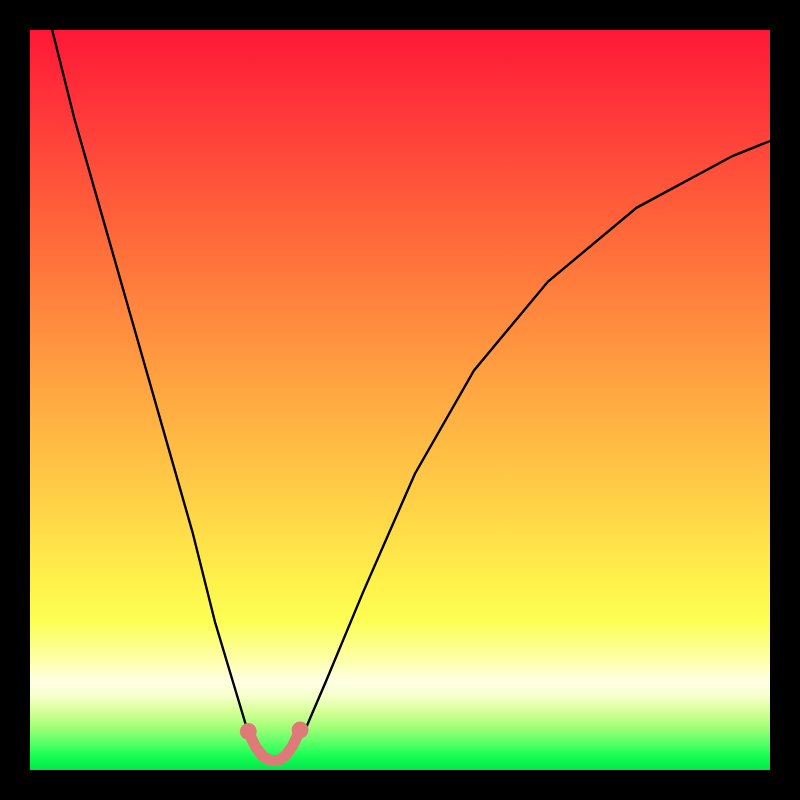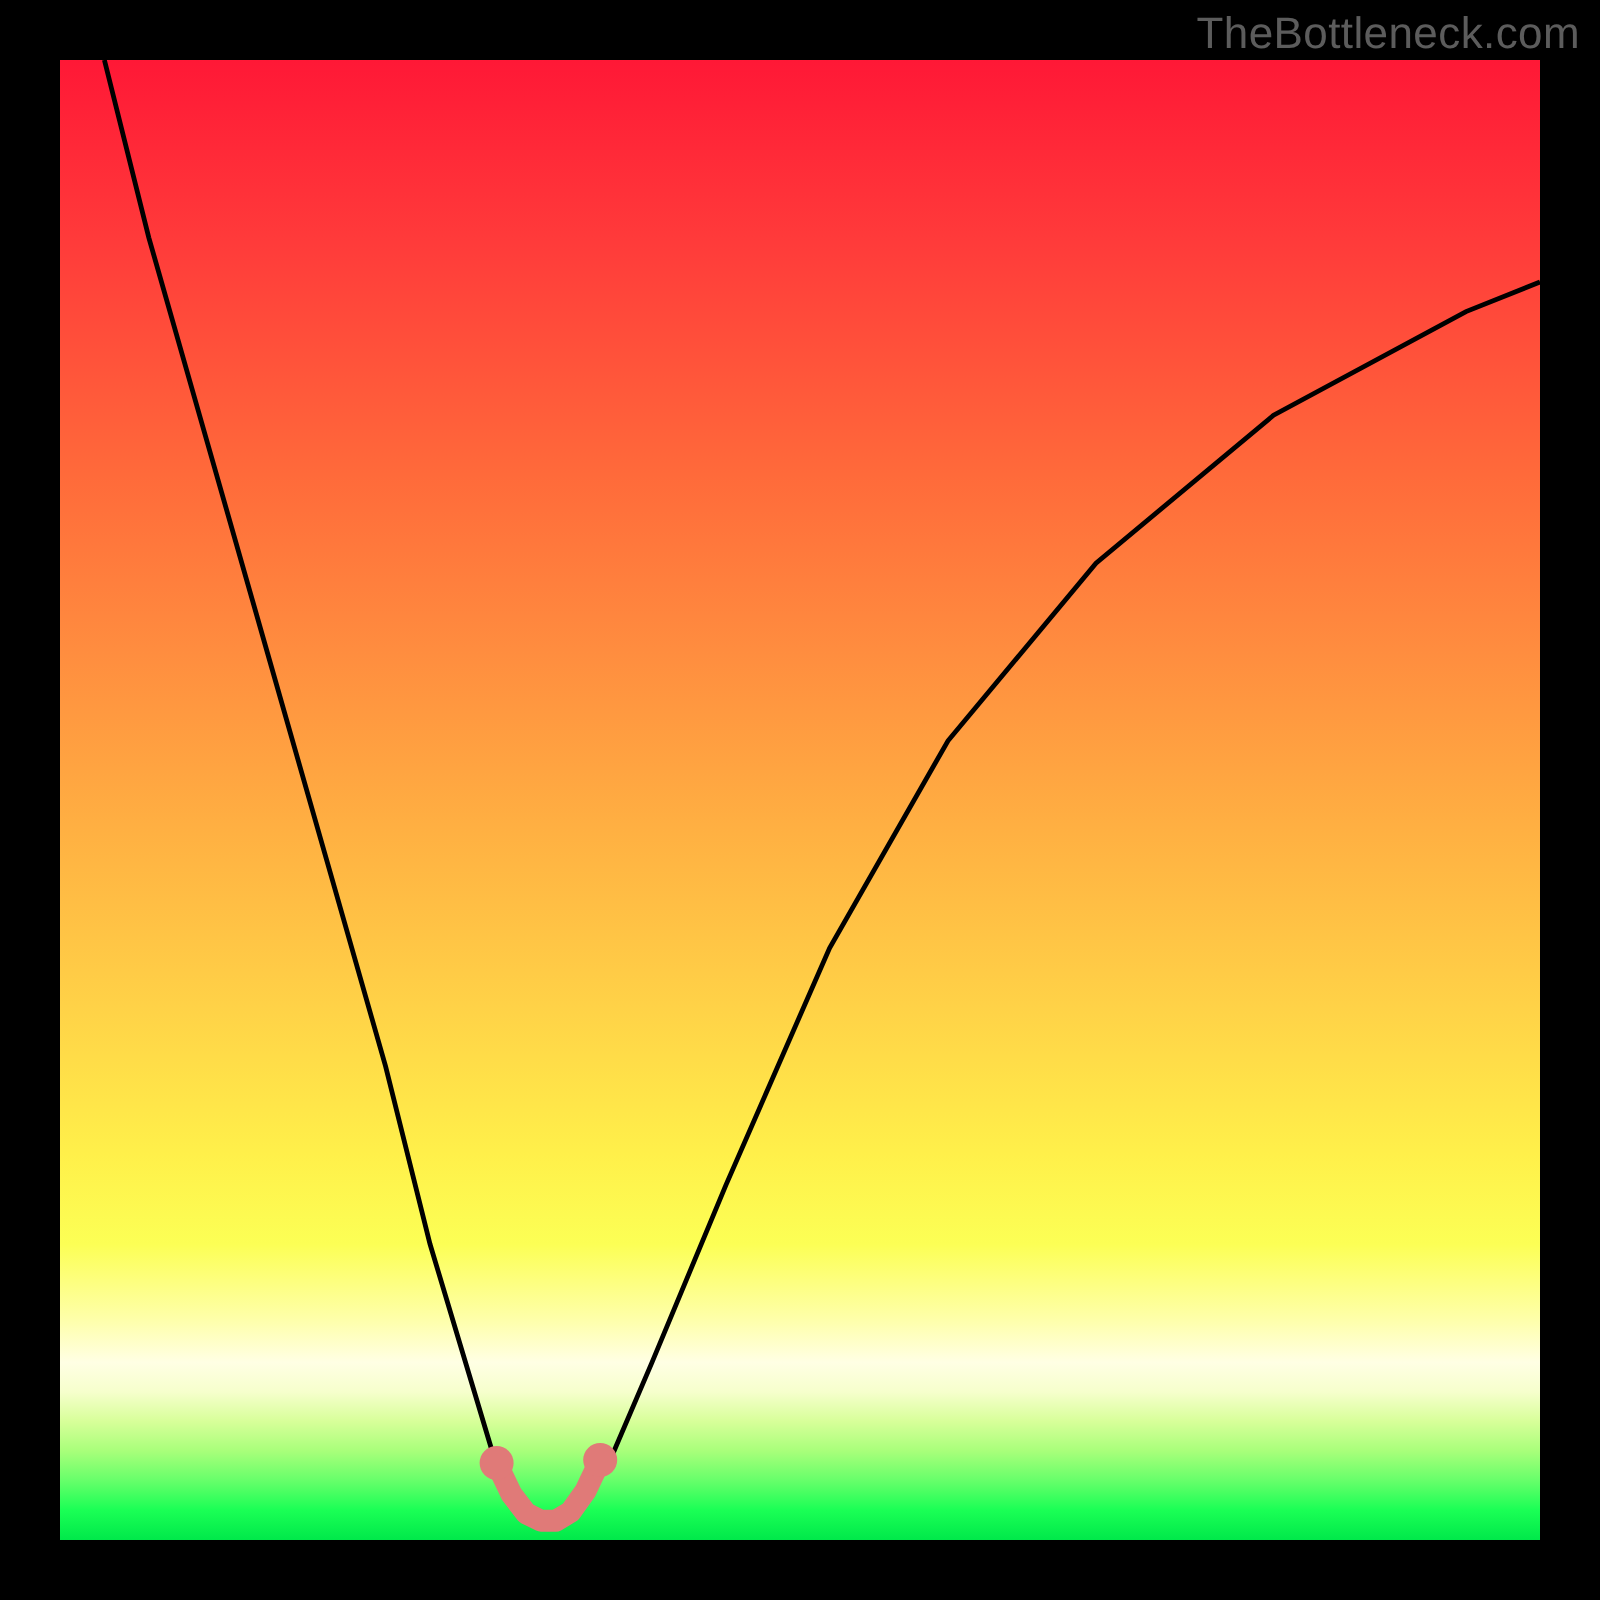--- a/index.html
+++ b/index.html
@@ -72,14 +72,13 @@
 
   <svg class="curve" viewBox="0 0 740 740">
     <path id="curve-path" fill="none" stroke="#000" stroke-width="2.4" d="M22.20 0.00 L44.40 88.80 L74.00 192.40 L103.60 296.00 L133.20 399.60 L162.80 503.20 L185.00 592.00 L207.20 666.00 L218.30 703.00 L229.40 725.20 L236.80 732.60 L244.20 732.60 L251.60 732.60 L259.00 725.20 L273.80 703.00 L296.00 651.20 L333.00 562.40 L384.80 444.00 L444.00 340.40 L518.00 251.60 L606.80 177.60 L703.00 125.80 L740.00 111.00"></path>
     <path id="marker-stroke" fill="none" stroke="#e07a78" stroke-width="11" stroke-linecap="round" stroke-linejoin="round" d="M218.30 701.52 L225.70 717.06 L233.10 726.68 L240.50 730.38 L247.90 730.38 L255.30 725.94 L262.70 715.58 L270.10 700.04"></path>
     <g id="marker-dots">
         <circle cx="218.30" cy="701.52" r="8.5" fill="#e07a78"></circle>
         <circle cx="270.10" cy="700.04" r="8.5" fill="#e07a78"></circle>
       </g>
   </svg>
 
-  <div class="watermark">TheBottleneck.com</div>
 </div>
 
 </body></html>

